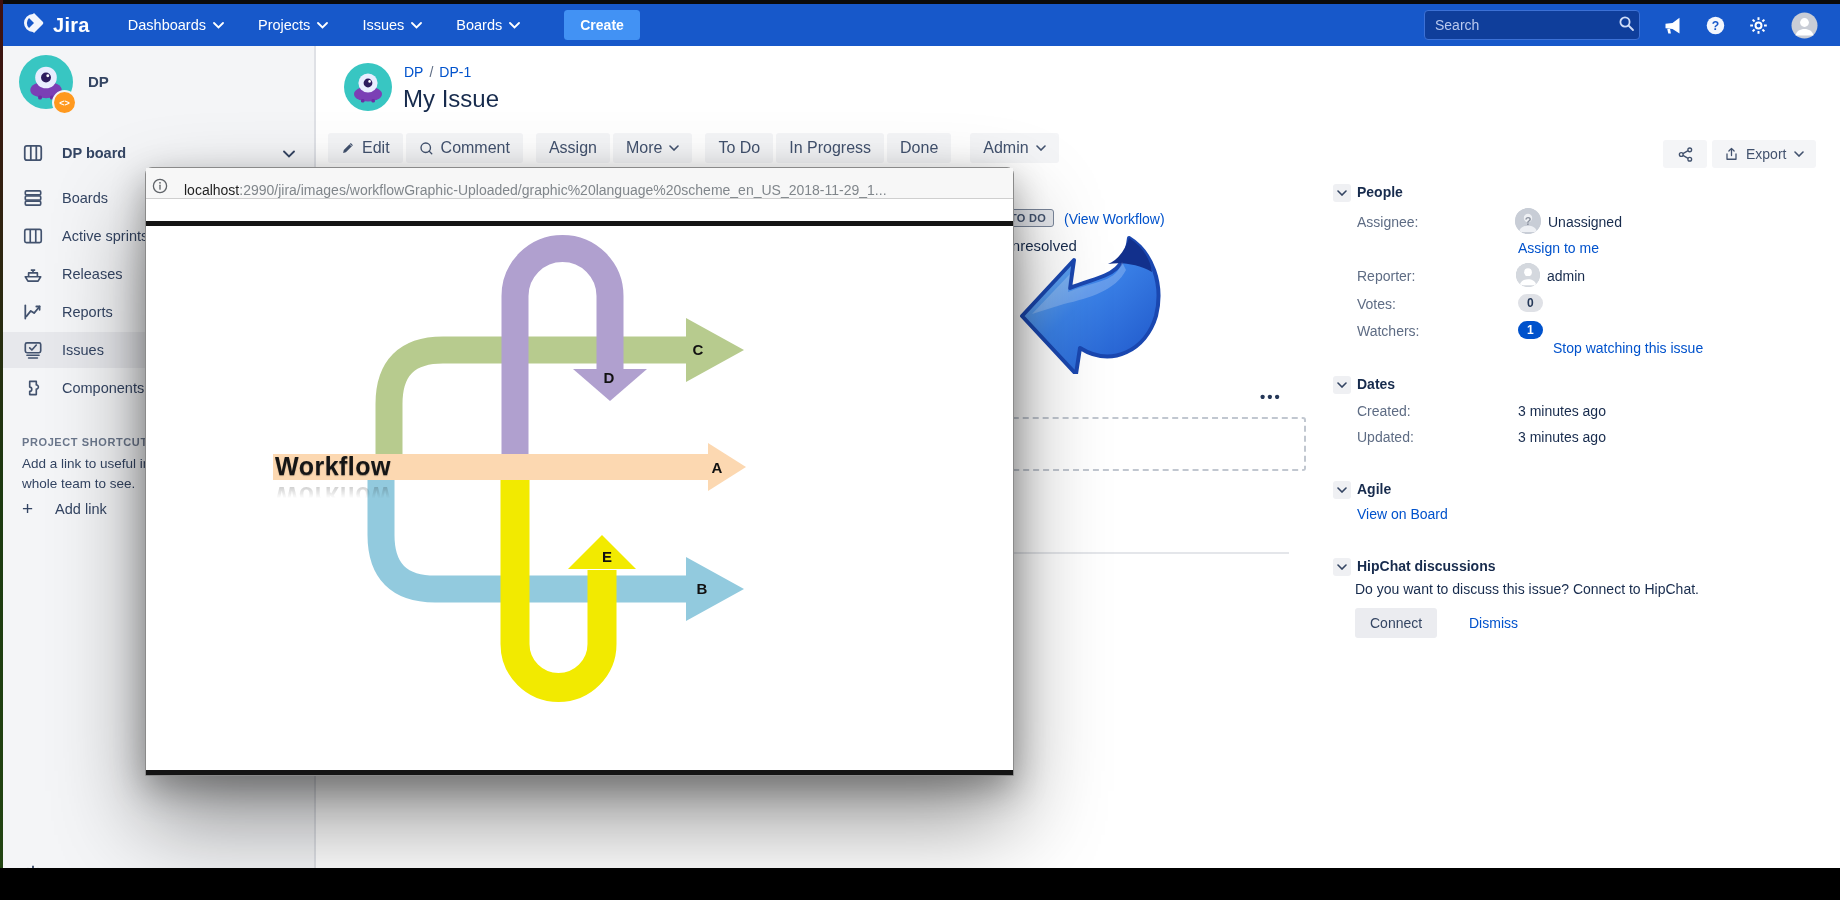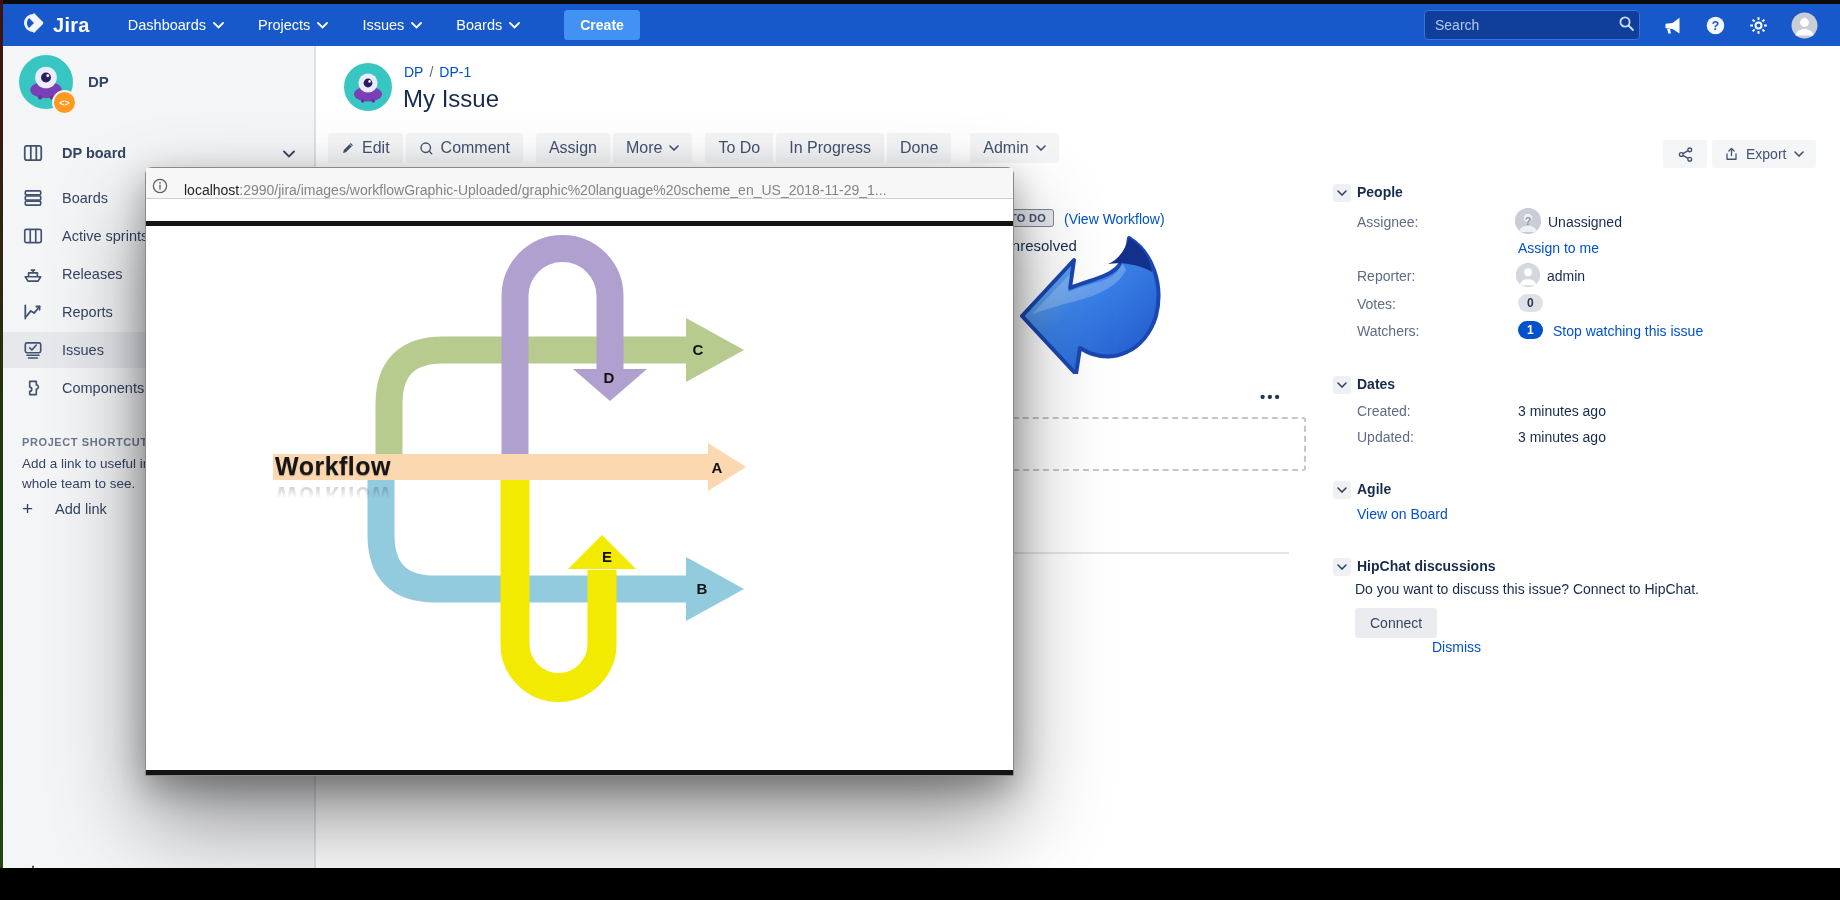--- a/index.html
+++ b/index.html
@@ -84,21 +84,21 @@
   .sec-hdr{position:absolute;font-size:14px;font-weight:bold;color:#172b4d;z-index:2;white-space:nowrap;}
   .fld-label{position:absolute;left:1357px;font-size:14px;color:#5e6c84;z-index:2;white-space:nowrap;}
   .fld-val{position:absolute;left:1518px;font-size:14px;color:#172b4d;z-index:2;white-space:nowrap;}
   .blue-link{color:#0052cc;cursor:pointer;text-decoration:none;}
   .mini-avatar{position:absolute;width:24px;height:24px;border-radius:50%;background:#c8cdd6;overflow:hidden;z-index:2;}
   .pill{position:absolute;font-size:12px;font-weight:bold;border-radius:10px;padding:2px 9px;z-index:2;}
   .pill-gray{background:#dfe1e6;color:#253858;}
   .pill-blue{background:#0052cc;color:#fff;cursor:pointer;}
   .connect-btn{position:absolute;left:1355px;top:608px;height:30px;background:#ebecf0;border:none;border-radius:3px;
                color:#344563;font-size:14px;font-family:"Liberation Sans",sans-serif;padding:0 15px;cursor:pointer;z-index:2;}
-  .dismiss-link{position:absolute;left:1432px;top:615px;font-size:14px;z-index:2;margin-top:24px;}
+  .dismiss-link{position:absolute;left:1469px;top:615px;font-size:14px;z-index:2;}
 
   
   .mac-window{left:145px;top:167px;width:869px;height:609px;z-index:50;border-radius:7px 7px 0 0;
               background:#fff;box-shadow:0 45px 90px rgba(0,0,0,.42),0 12px 34px rgba(0,0,0,.3);border:1px solid #8a8a8a;box-sizing:border-box;}
   .titlebar{height:22px;background:linear-gradient(#eeeeee,#d8d8d8);border-bottom:1px solid #b4b4b4;
             border-radius:6px 6px 0 0;position:relative;display:flex;align-items:center;justify-content:center;}
   .tl{position:absolute;width:12px;height:12px;border-radius:50%;top:5px;cursor:pointer;}
   .tl.red{left:8px;background:#ff5f57;border:1px solid #e0443e;box-sizing:border-box;}
   .tl.yel{left:26px;background:#febc2e;border:1px solid #d89e24;box-sizing:border-box;}
   .tl.grn{left:44px;background:#28c840;border:1px solid #1aab29;box-sizing:border-box;}
@@ -434,21 +434,21 @@
         <path d="M4 24c.8-4.4 4.6-6.3 9-6.3s8.2 1.9 9 6.3z" fill="#fff"></path>
       </svg>
   </span>
   <div class="fld-val" style="left:1547px;top:268px">admin</div>
 
   <div class="fld-label" style="top:296px">Votes:</div>
   <span class="pill pill-gray" style="left:1518px;top:294px">0</span>
 
   <div class="fld-label" style="top:323px">Watchers:</div>
   <span class="pill pill-blue" style="left:1518px;top:321px">1</span>
-  <a class="fld-val blue-link" style="left:1553px;top:323px">Stop watching this issue</a>
+  <a class="fld-val blue-link" style="left:1553px;top:340px">Stop watching this issue</a>
 
   <span class="sec-chv" style="left:1333px;top:376px">
     <svg width="10" height="6" viewBox="0 0 10 6">
         <path d="M1 1l4 4 4-4" stroke="#344563" stroke-width="1.6" fill="none" stroke-linecap="round"></path>
       </svg>
   </span>
   <div class="sec-hdr" style="left:1357px;top:376px">Dates</div>
   <div class="fld-label" style="top:403px">Created:</div>
   <div class="fld-val" style="top:403px">3 minutes ago</div>
   <div class="fld-label" style="top:429px">Updated:</div>

